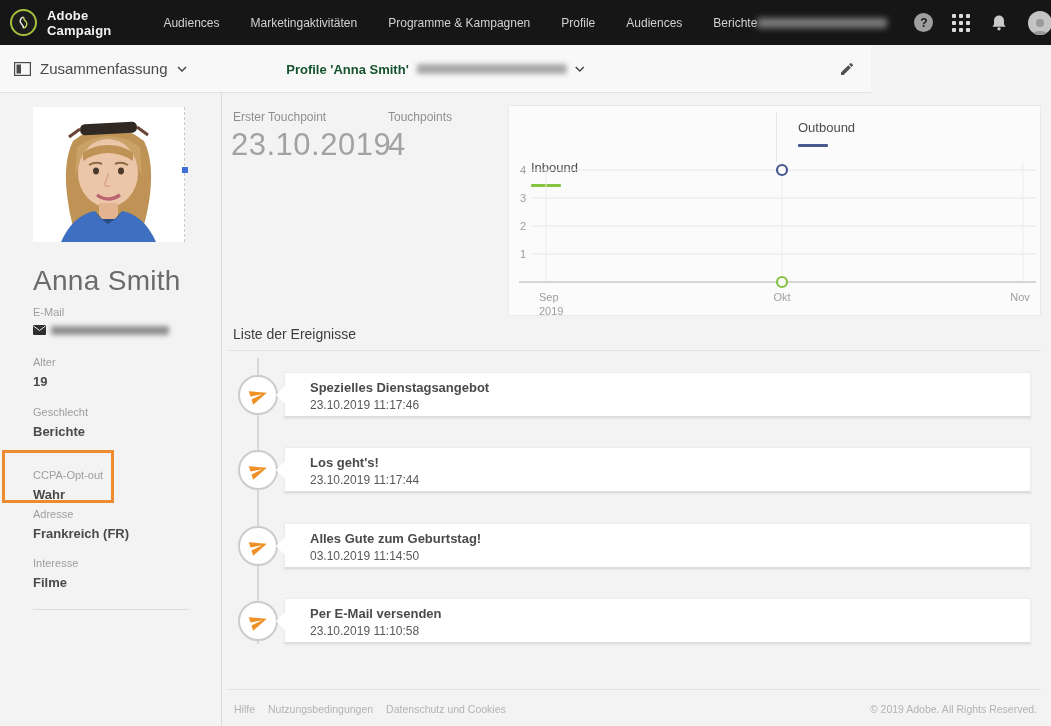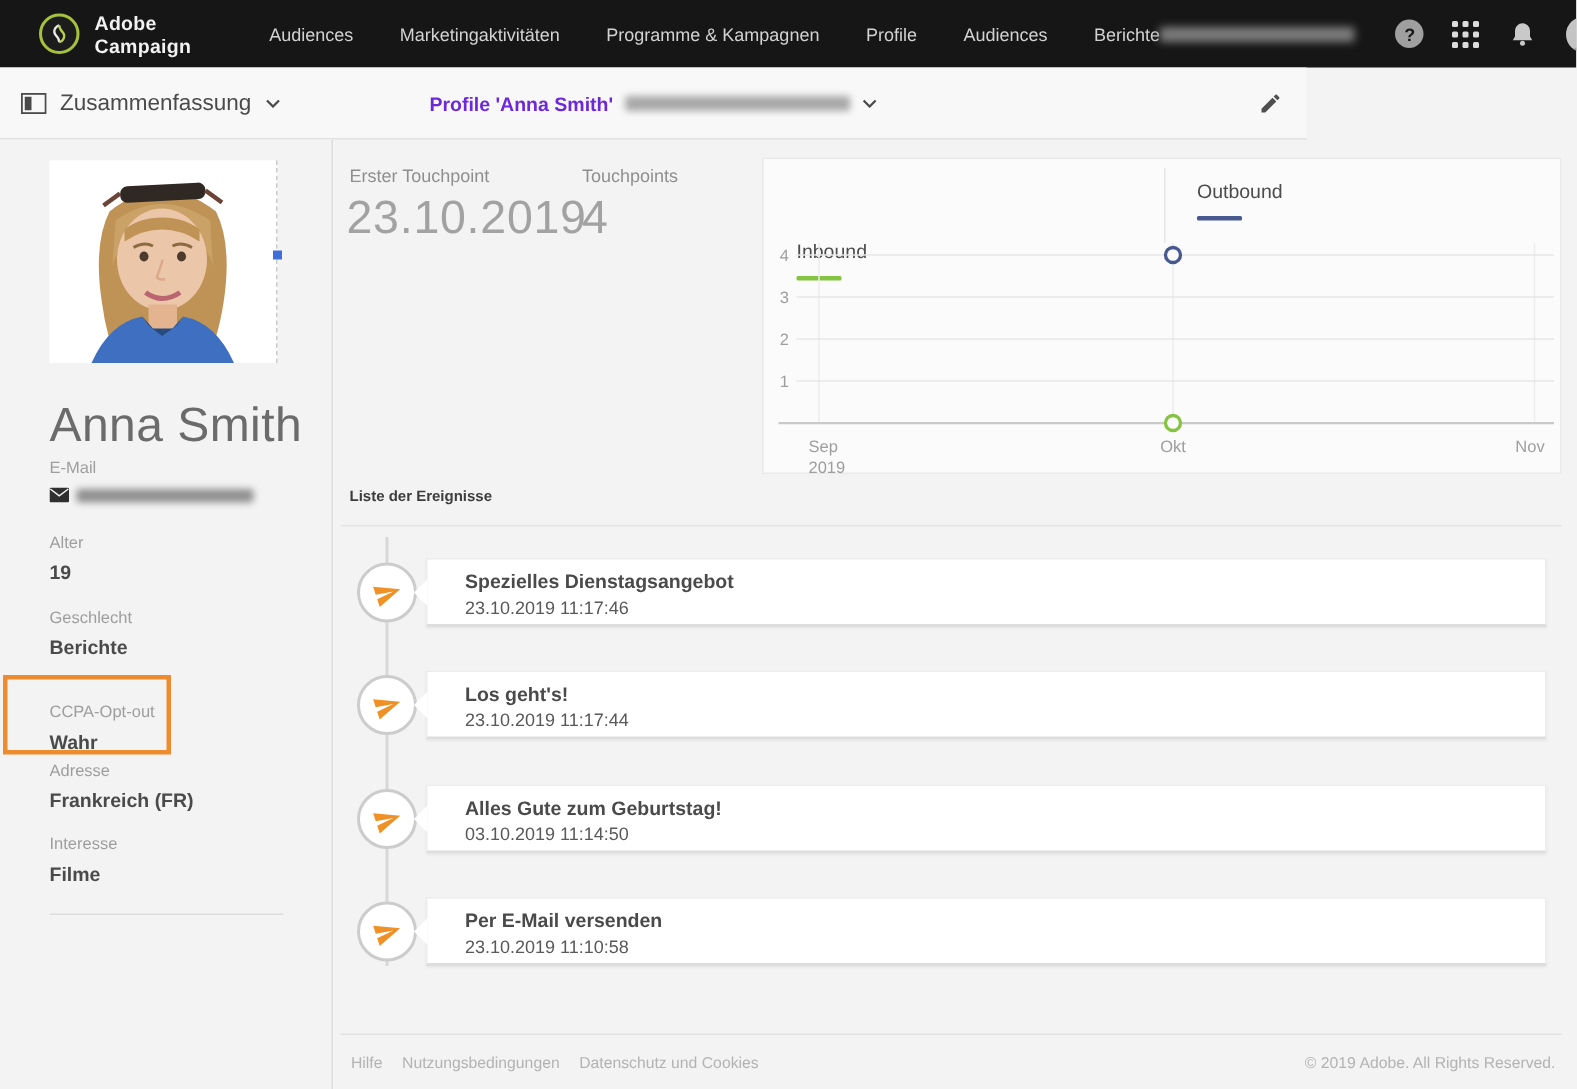--- a/index.html
+++ b/index.html
@@ -1,46 +1,46 @@
 <!DOCTYPE html>
 <html><head>
 <meta charset="utf-8">
 <style>
   * { margin:0; padding:0; box-sizing:border-box; }
   html,body { width:1051px; height:726px; }
   body { font-family:"Liberation Sans","DejaVu Sans",sans-serif; background:#f3f3f3; }
   .app { position:relative; width:1051px; height:726px; overflow:hidden; background:#f3f3f3; }
 
   
-  .topnav { position:absolute; left:0; top:0; width:1051px; height:45px; background:#161616; display:flex; align-items:center; padding:0 14px 0 26px; }
+  .topnav { position:absolute; left:0; top:0; width:1051px; height:45px; background:#161616; display:flex; align-items:center; padding:0 14px 0 10px; }
   .logo-ring { width:27px; height:27px; border-radius:50%; border:2px solid #a6c23c; background:#1c1c1c; display:flex; align-items:center; justify-content:center; flex:0 0 auto; }
   .brand { color:#f2f2f2; font-size:13px; font-weight:700; margin-left:10px; letter-spacing:.2px; }
   .navitems { display:flex; gap:31px; margin-left:52px; }
   .navitem { color:#d2d2d2; font-size:12px; cursor:pointer; white-space:nowrap; }
   .nav-right { margin-left:auto; display:flex; align-items:center; gap:19px; }
   .user-blur { width:130px; height:10px; background:#7d7d7d; border-radius:2px; filter:blur(3px); margin-right:8px; }
   .help-circle { width:19px; height:19px; border-radius:50%; background:#9f9f9f; color:#171717; font-size:12px; font-weight:700; display:flex; align-items:center; justify-content:center; }
   .grid-icon { display:grid; grid-template-columns:repeat(3,4px); grid-gap:3px; }
   .grid-icon span { width:4px; height:4px; background:#dcdcdc; border-radius:1px; }
   .avatar-circle { width:24px; height:24px; border-radius:50%; background:#c4c4c4; overflow:hidden; display:flex; align-items:flex-end; justify-content:center; }
 
   
   .toolbar { position:absolute; left:0; top:45px; width:871px; height:48px; background:#f8f8f8; border-bottom:1px solid #e0e0e0; display:flex; align-items:center; padding:0 16px 0 14px; }
   .view-switcher { display:flex; align-items:center; gap:9px; cursor:pointer; }
   .view-label { font-size:15px; color:#4a4a4a; }
   .page-title-wrap { position:absolute; left:50%; top:0; height:48px; transform:translateX(-50%); display:flex; align-items:center; gap:8px; cursor:pointer; }
-  .page-title { font-size:13px; font-weight:700; color:#6d28d9; white-space:nowrap; }
+  .page-title { font-size:13px; font-weight:700; color:#14532d; white-space:nowrap; }
   .title-blur { width:150px; height:10px; background:#a8a8a8; border-radius:2px; filter:blur(2.5px); }
   .edit-btn { margin-left:auto; cursor:pointer; display:flex; align-items:center; }
 
   
   .sidebar { position:absolute; left:0; top:93px; width:222px; height:633px; border-right:1px solid #dcdcdc; background:#f3f3f3; }
   .photo { position:absolute; left:33px; top:14px; width:152px; height:135px; background:#ffffff; border-right:1px dashed #c9c9c9; }
   .photo-handle { position:absolute; left:182px; top:74px; width:6px; height:6px; background:#3f6fd8; }
-  .profile-name { position:absolute; left:33px; top:172px; font-size:32px; font-weight:400; color:#6b6b6b; letter-spacing:.3px; }
+  .profile-name { position:absolute; left:33px; top:172px; font-size:28px; font-weight:400; color:#6b6b6b; letter-spacing:.3px; }
   .field { position:absolute; left:33px; }
   .field-label { font-size:11px; color:#9e9e9e; }
   .field-value { font-size:13px; font-weight:700; color:#4a4a4a; margin-top:6px; }
   .email-row { display:flex; align-items:center; gap:5px; margin-top:7px; }
   .email-blur { width:118px; height:9px; background:#8f8f8f; border-radius:2px; filter:blur(2.5px); }
   .f0 { top:213px; } .f1 { top:263px; } .f2 { top:313px; } .f3 { top:376px; } .f4 { top:415px; } .f5 { top:464px; }
   .ccpa-box { position:absolute; left:2px; top:357px; width:112px; height:53px; border:3px solid #ee8b2f; }
   .sidebar-divider { position:absolute; left:33px; top:516px; width:156px; height:1px; background:#dddddd; }
 
   
@@ -49,21 +49,21 @@
 
   
   .chart-panel { position:absolute; left:508px; top:105px; width:533px; height:211px; background:#fbfbfb; border:1px solid #e9e9e9; }
   .legend-cell { position:absolute; top:14px; }
   .legend-label { font-size:13px; color:#4c4c4c; }
   .legend-bar { width:30px; height:3px; margin-top:9px; border-radius:1px; }
   .legend-divider { position:absolute; left:267px; top:6px; width:1px; height:50px; background:#e6e6e6; }
   .plot { position:absolute; left:0; top:50px; }
 
   
-  .events-title { position:absolute; left:233px; top:326px; font-size:10px; font-weight:700; color:#3d3d3d; }
+  .events-title { position:absolute; left:233px; top:326px; font-size:14px; font-weight:400; color:#3d3d3d; }
   .events-divider { position:absolute; left:227px; top:350px; width:814px; height:1px; background:#e3e3e3; }
   .timeline-line { position:absolute; left:257px; top:358px; width:2px; height:286px; background:#d8d8d8; }
   .tl-circle { position:absolute; left:238px; width:40px; height:40px; border-radius:50%; background:#ffffff; border:2px solid #cccccc; display:flex; align-items:center; justify-content:center; }
   .c0 { top:375px; } .c1 { top:450px; } .c2 { top:526px; } .c3 { top:601px; }
   .event-card { position:absolute; left:284px; width:747px; height:46px; background:#ffffff; border:1px solid #ececec; border-bottom:2px solid #dddddd; box-shadow:0 1px 2px rgba(0,0,0,0.06); padding:7px 0 0 25px; cursor:pointer; }
   .event-card::before { content:""; position:absolute; left:-9px; top:13px; border:9px solid transparent; border-right-color:#ffffff; border-left:none; }
   .e0 { top:372px; } .e1 { top:447px; } .e2 { top:523px; } .e3 { top:598px; }
   .event-title { font-size:13px; font-weight:700; color:#4a4a4a; }
   .event-time { font-size:12px; color:#595959; margin-top:3px; }
   .plane-icon { transform:rotate(-18deg); }

